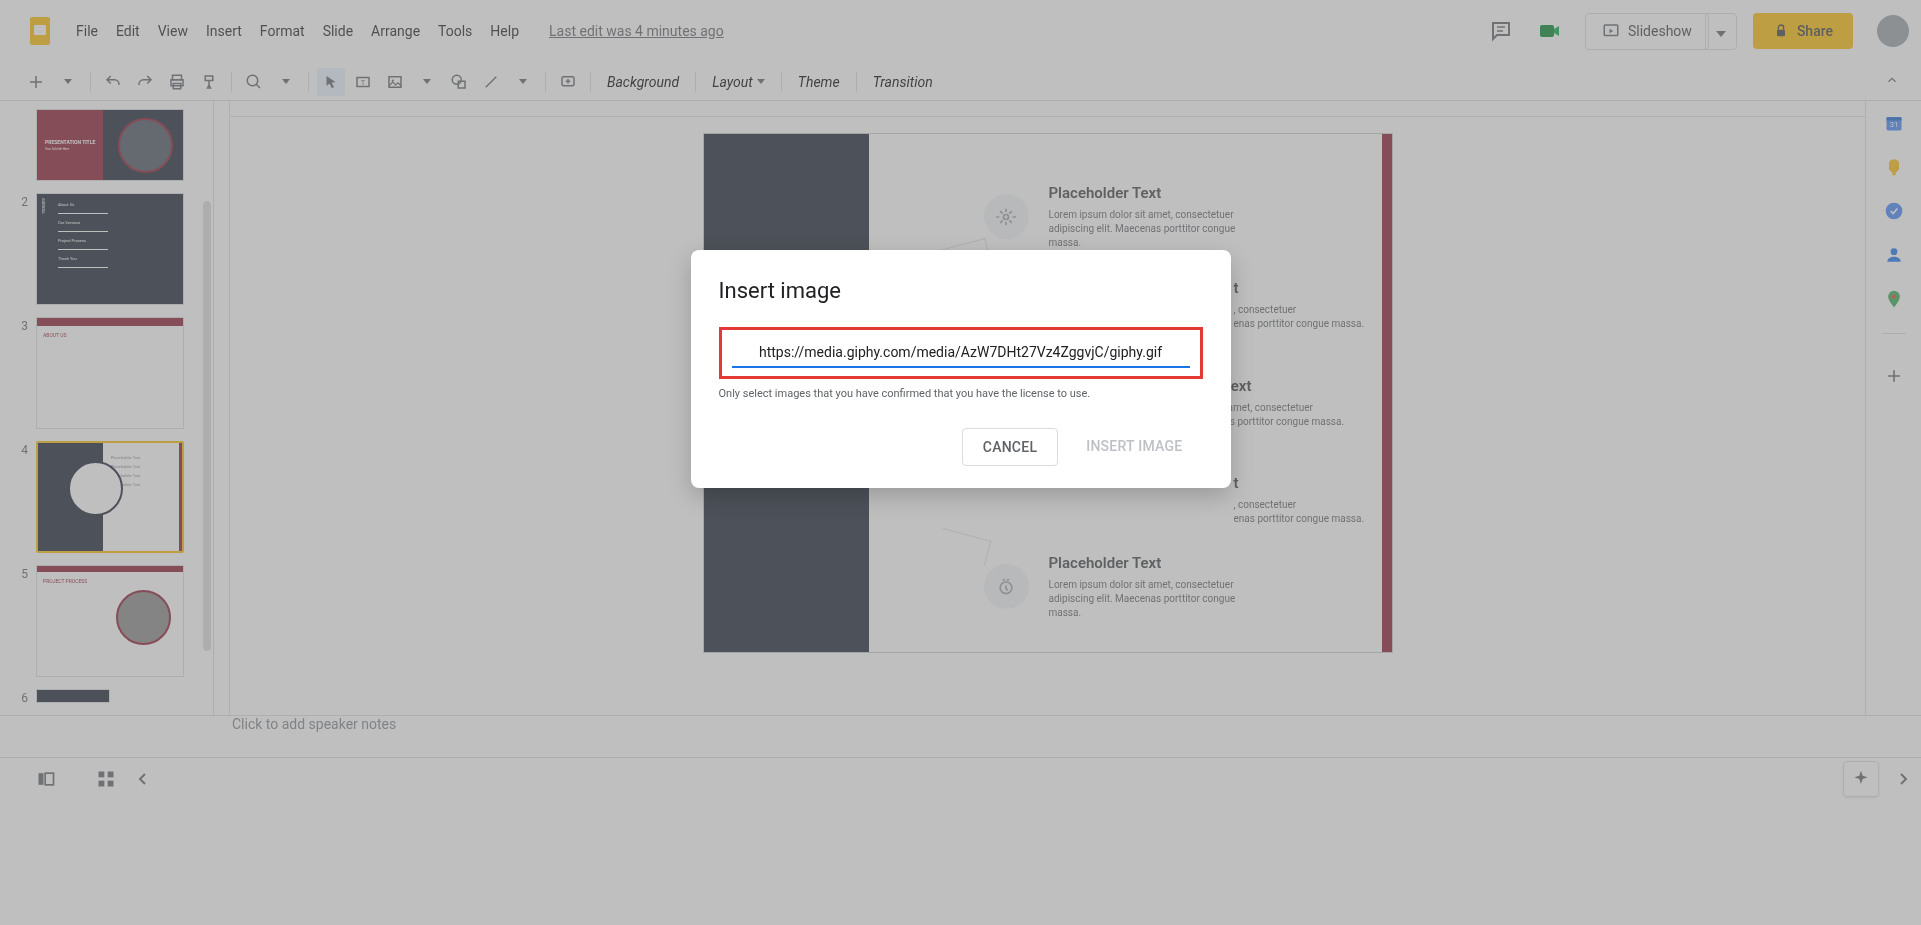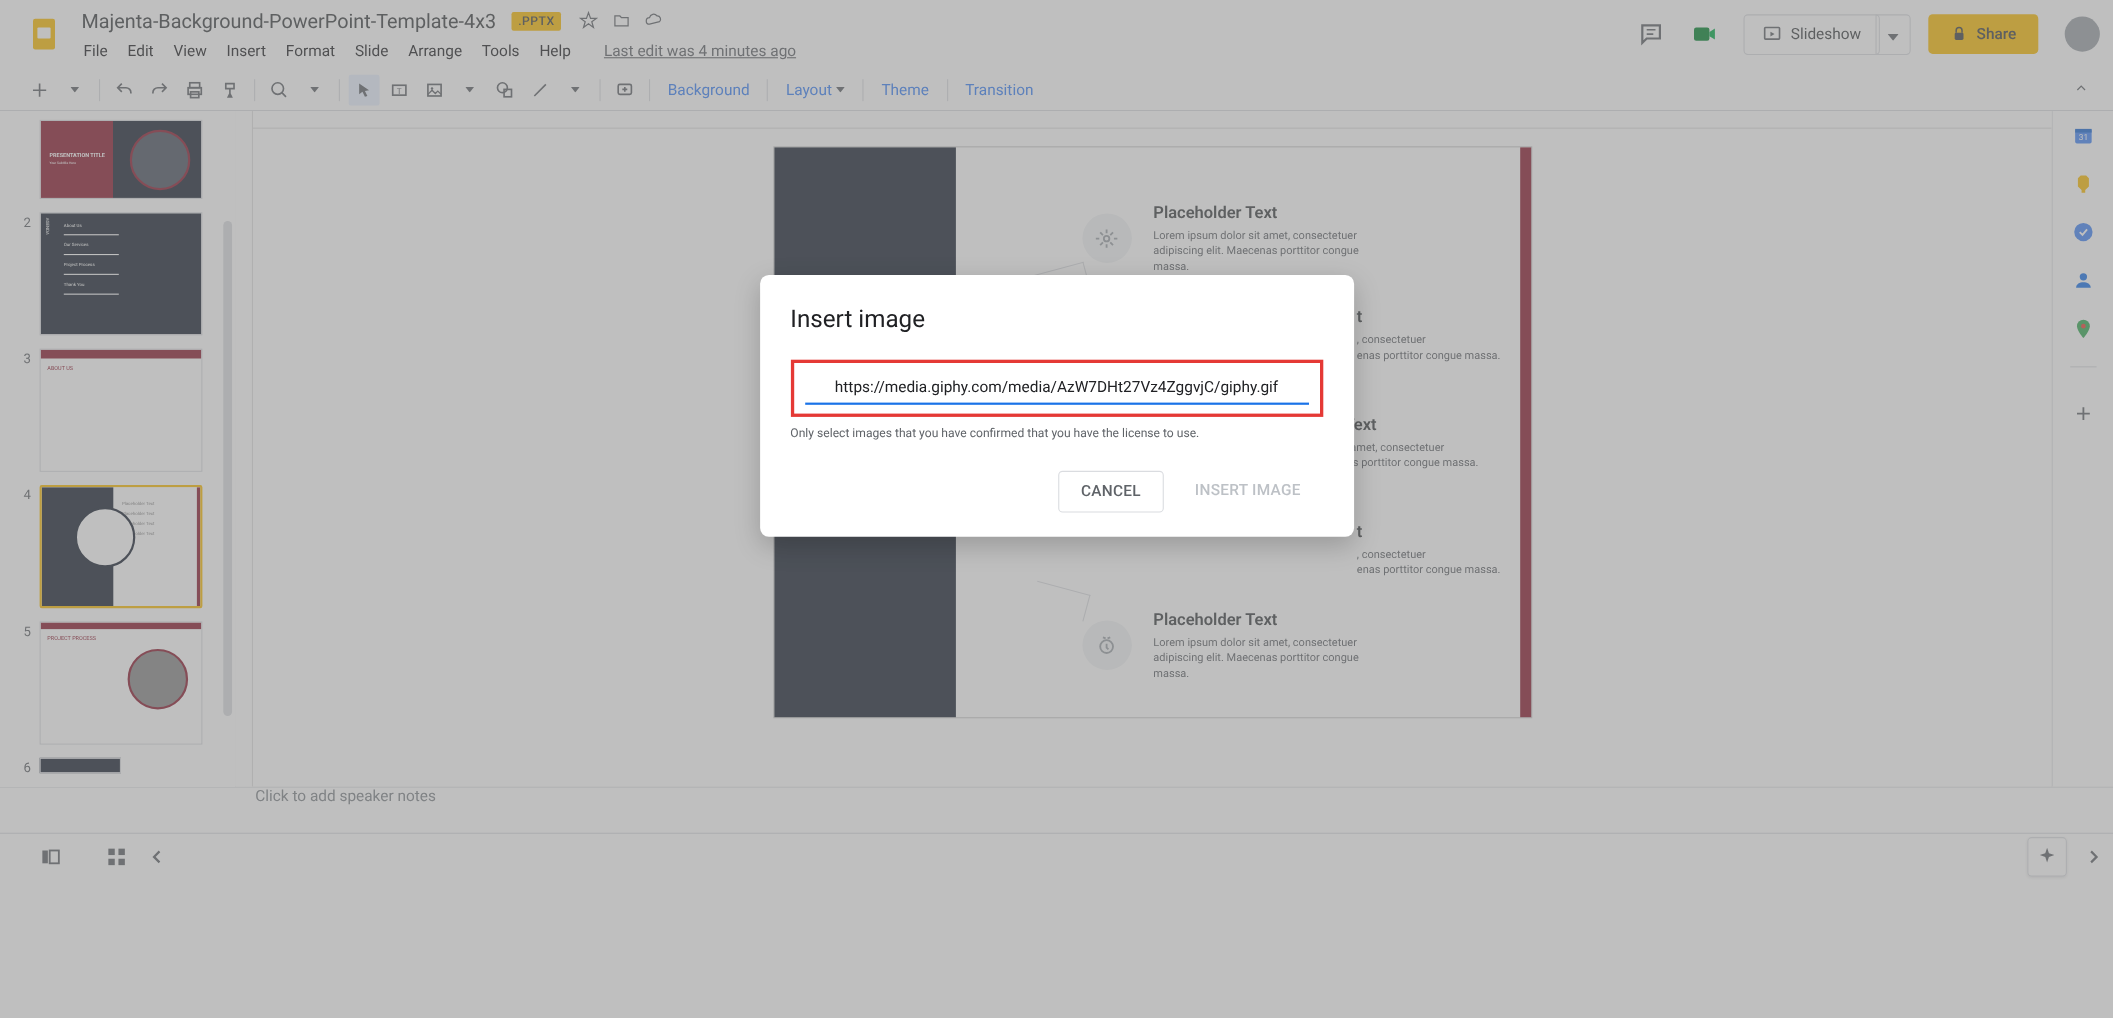--- a/index.html
+++ b/index.html
@@ -24,21 +24,21 @@
 .slideshow-btn { display: flex; align-items: center; gap: 8px; padding: 8px 16px; border: 1px solid #dadce0; border-radius: 4px; font-size: 14px; color: #3c4043; cursor: pointer; }
 .slideshow-arrow { border-left: 1px solid #dadce0; padding: 8px 10px; border: 1px solid #dadce0; border-radius: 0 4px 4px 0; margin-left: -4px; cursor: pointer; }
 .share-btn { display: flex; align-items: center; gap: 8px; background: #fbbc04; color: #3c4043; padding: 10px 20px; border-radius: 4px; font-size: 14px; font-weight: 500; cursor: pointer; }
 .avatar { width: 32px; height: 32px; border-radius: 50%; background: #9aa0a6; margin-left: 8px; }
 
 
 .toolbar { height: 38px; display: flex; align-items: center; padding: 0 22px; border-bottom: 1px solid #dadce0; gap: 4px; }
 .tool-btn { width: 28px; height: 28px; display: flex; align-items: center; justify-content: center; cursor: pointer; border-radius: 2px; }
 .tool-btn.active { background: #e8f0fe; }
 .tool-sep { width: 1px; height: 20px; background: #dadce0; margin: 0 4px; }
-.tool-text { padding: 4px 8px; font-size: 14px; color: #3b82f6; cursor: pointer; }
+.tool-text { padding: 4px 8px; font-size: 14px; color: #000000; cursor: pointer; font-style: italic; }
 .tool-dropdown { display: flex; align-items: center; }
 .toolbar-spacer { flex: 1; }
 .collapse-arrow { cursor: pointer; }
 
 
 .main-area { display: flex; height: 614px; }
 .filmstrip { width: 214px; background: #fff; overflow-y: auto; padding: 8px 8px 8px 16px; border-right: 1px solid #dadce0; }
 .thumb-wrap { display: flex; gap: 8px; margin-bottom: 12px; }
 .thumb-num { font-size: 12px; color: #5f6368; width: 12px; text-align: right; padding-top: 2px; }
 .thumb { width: 148px; height: 86px; border: 1px solid #dadce0; background: #fff; cursor: pointer; position: relative; overflow: hidden; }
@@ -113,35 +113,20 @@
 <body>
 
 <div class="header">
   <div class="logo">
     <svg viewBox="0 0 36 36">
         <rect x="8" y="4" width="20" height="28" rx="2" fill="#fbbc04"></rect>
         <rect x="12" y="12" width="12" height="10" fill="#fff" rx="1"></rect>
       </svg>
   </div>
   <div class="doc-info">
-    <div class="title-row">
-      <span class="doc-title">Majenta-Background-PowerPoint-Template-4x3</span>
-      <span class="pptx-badge">.PPTX</span>
-      <div class="title-icons">
-        <svg class="title-icon" viewBox="0 0 24 24">
-            <path d="M12 2l2.5 7h7l-5.5 4 2 7-6-4.5-6 4.5 2-7-5.5-4h7z" fill="none" stroke="#5f6368" stroke-width="1.5"></path>
-          </svg>
-        <svg class="title-icon" viewBox="0 0 24 24">
-            <path d="M4 6h6l2 2h8v10H4z" fill="none" stroke="#5f6368" stroke-width="1.5"></path>
-          </svg>
-        <svg class="title-icon" viewBox="0 0 24 24">
-            <path d="M6 16a4 4 0 010-8 5 5 0 019-2 4 4 0 013 7z" fill="none" stroke="#5f6368" stroke-width="1.5"></path>
-          </svg>
-      </div>
-    </div>
     <div class="menu-row">
       <span class="menu-item">File</span>
       <span class="menu-item">Edit</span>
       <span class="menu-item">View</span>
       <span class="menu-item">Insert</span>
       <span class="menu-item">Format</span>
       <span class="menu-item">Slide</span>
       <span class="menu-item">Arrange</span>
       <span class="menu-item">Tools</span>
       <span class="menu-item">Help</span>

